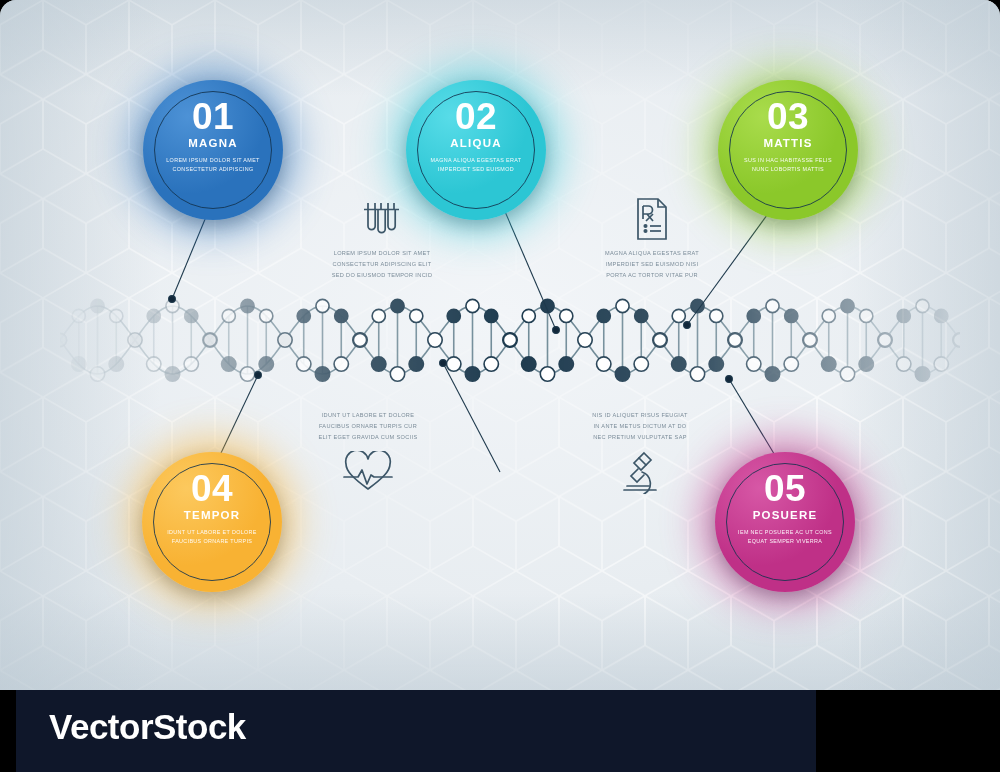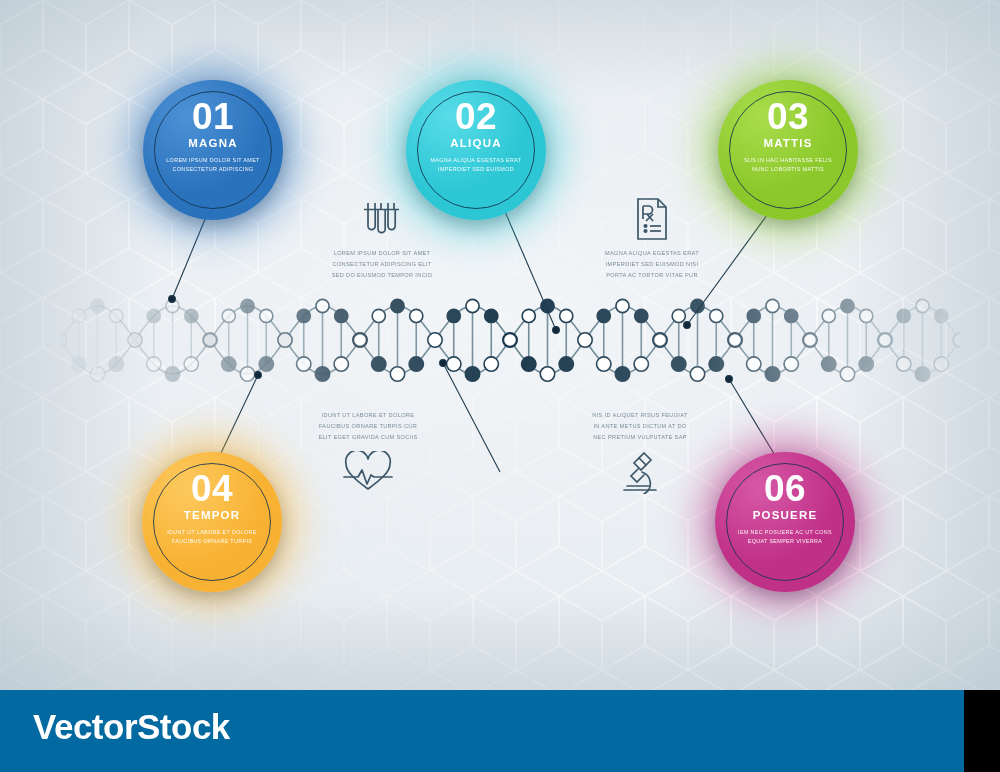--- a/index.html
+++ b/index.html
@@ -1,17 +1,17 @@
 <!DOCTYPE html>
 <html><head>
 <meta charset="utf-8">
 <style>
   html,body{margin:0;padding:0;background:#000;}
   body{width:1000px;height:772px;font-family:"Liberation Sans",sans-serif;overflow:hidden;}
-  #stage{position:relative;width:1000px;height:772px;overflow:hidden;background:#000;}
+  #stage{position:relative;width:1000px;height:772px;overflow:hidden;background:#000;border-radius:16px;}
 
   
   .artboard{position:absolute;left:0;top:0;width:1000px;height:690px;overflow:hidden;
     background:
       radial-gradient(120% 100% at 50% 45%, #f2f5f8 0%, #e8edf1 42%, #dbe3e9 72%, #ccd6dd 100%);
   }
   .hexlayer{position:absolute;inset:0;}
   .vignette{position:absolute;inset:0;pointer-events:none;
     background:
       linear-gradient(to right, rgba(186,200,210,.55) 0%, rgba(186,200,210,0) 16%, rgba(186,200,210,0) 84%, rgba(186,200,210,.55) 100%),
@@ -36,21 +36,21 @@
        text-align:center;line-height:1.75;width:112px;}
 
   
   .info{position:absolute;width:160px;text-align:center;z-index:2;}
   .info .ic{display:flex;align-items:center;justify-content:center;height:46px;}
   .info .tx{font-size:5.6px;color:#7b8c99;letter-spacing:.35px;line-height:1.95;margin-top:6px;}
   .info.below .ic{margin-top:4px;}
   .info.below .tx{margin-top:0;margin-bottom:6px;}
 
   
-  .footer{position:absolute;left:0;top:690px;width:964px;height:82px;background:#0369a1;}
+  .footer{position:absolute;left:16px;top:690px;width:800px;height:82px;background:#0f172a;}
   .brand{position:absolute;left:33px;top:17px;font-size:35px;font-weight:bold;color:#fff;
          letter-spacing:-.5px;font-family:"Liberation Sans",sans-serif;}
   .url{position:absolute;right:24px;top:26px;font-size:22px;color:#fff;
        font-family:"Liberation Sans",sans-serif;}
 </style>
 </head>
 <body>
 
 <div id="stage">
 
@@ -326,21 +326,21 @@
         </div>
       </div>
     </div>
 
 
     <div class="node" style="left:715px;top:452px;">
       <div class="glow" style="background: radial-gradient(circle, rgb(191, 48, 135) 0%, rgb(191, 48, 135) 45%, rgba(255, 255, 255, 0) 72%);"></div>
       <div class="disc" style="background: radial-gradient(circle at 32% 26%, rgb(215, 88, 166) 0%, rgb(191, 48, 135) 55%, rgb(191, 48, 135) 100%);"></div>
       <div class="ring"></div>
       <div class="ncontent">
-        <div class="num">06</div>
+        <div class="num">05</div>
         <div class="ttl">POSUERE</div>
         <div class="dsc">
           <div>IEM NEC POSUERE AC UT CONS</div>
           <div>EQUAT SEMPER VIVERRA</div>
         </div>
       </div>
     </div>
 
     <div class="info" style="left:302px;top:196px;">
       <div class="ic">

